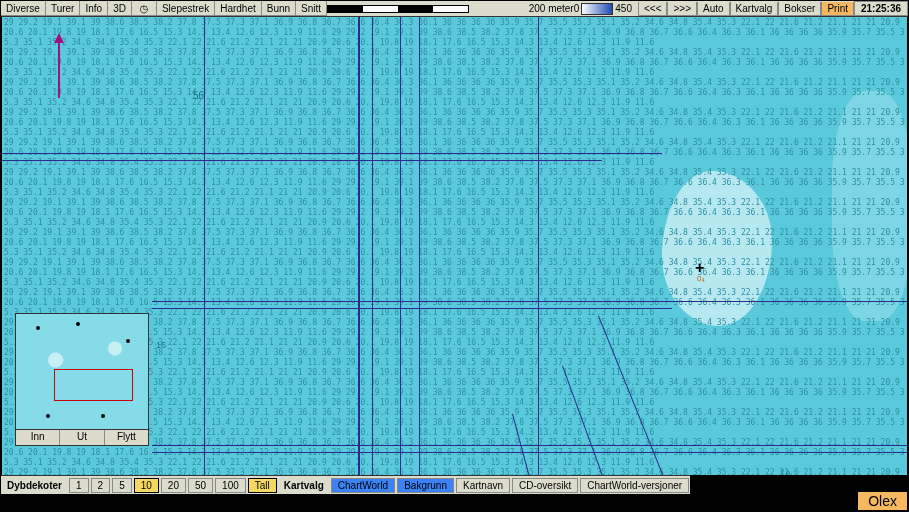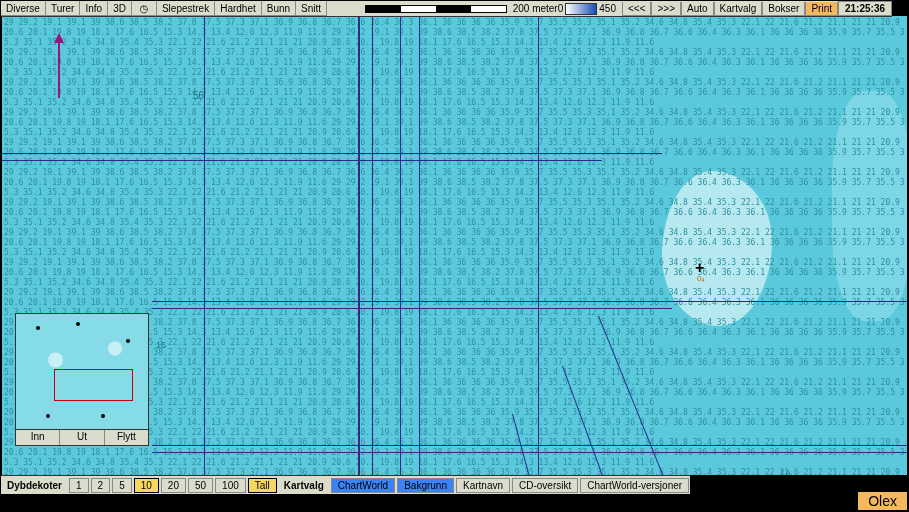--- a/index.html
+++ b/index.html
@@ -1,21 +1,21 @@
 <!DOCTYPE html>
 <html><head>
 <meta charset="utf-8">
 <style>
 html,body{margin:0;padding:0;width:909px;height:512px;overflow:hidden;font-family:Arial,Helvetica,sans-serif;font-size:10px;background:#000}
 .root{position:relative;width:909px;height:512px;border:1px solid #000;box-sizing:border-box}
-.topbar{position:absolute;left:0;top:0;right:16px;height:15px;display:flex;align-items:center;background:#dcdccd;border-bottom:1px solid #333;z-index:50}
+.topbar{position:absolute;left:0;top:0;right:0;height:15px;display:flex;align-items:center;background:#dcdccd;border-bottom:1px solid #333;z-index:50}
 .menu{display:flex;height:100%}
 .menu .item{padding:1px 5px;border:1px solid #888;border-top:none;border-left:none;background:#dcdccd;color:#000;cursor:pointer;display:flex;align-items:center;white-space:nowrap}
 .menu .iconbtn{width:14px;justify-content:center}
-.scale{flex:1;display:flex;justify-content:flex-end;align-items:center;gap:6px}
+.scale{flex:1;display:flex;justify-content:space-between;align-items:center;gap:6px}
 .scale-bar{width:140px;height:6px;background:repeating-linear-gradient(90deg,#000 0 35px,#fff 35px 70px);border:1px solid #000}
 .right-tools{display:flex;height:100%;align-items:center}
 .right-tools .item{padding:1px 5px;border:1px solid #888;border-top:none;background:#dcdccd;cursor:pointer;display:flex;align-items:center;white-space:nowrap}
 .right-tools .item.print{background:#f4b860}
 .grad{width:30px;height:10px;background:linear-gradient(90deg,#fff,#1a4db3);border:1px solid #333;margin:0 2px}
 .time{padding:1px 6px;background:#dcdccd;border:1px solid #888;font-weight:bold}
 .map{position:absolute;left:1px;right:1px;top:15px;bottom:36px;background:#5bc9dc;overflow:hidden}
 .depth-field{position:absolute;inset:0;font-size:8px;line-height:10px;color:#2d8fa0;letter-spacing:0;word-break:break-all;padding:2px;white-space:pre-wrap;font-family:monospace}
 .shoal{position:absolute;left:660px;top:155px;width:110px;height:155px;background:#b6e8ef;border-radius:45% 55% 48% 52%/55% 45% 55% 45%}
 .shoal2{position:absolute;left:830px;top:75px;width:80px;height:230px;background:#7dd6e5;border-radius:40%}

